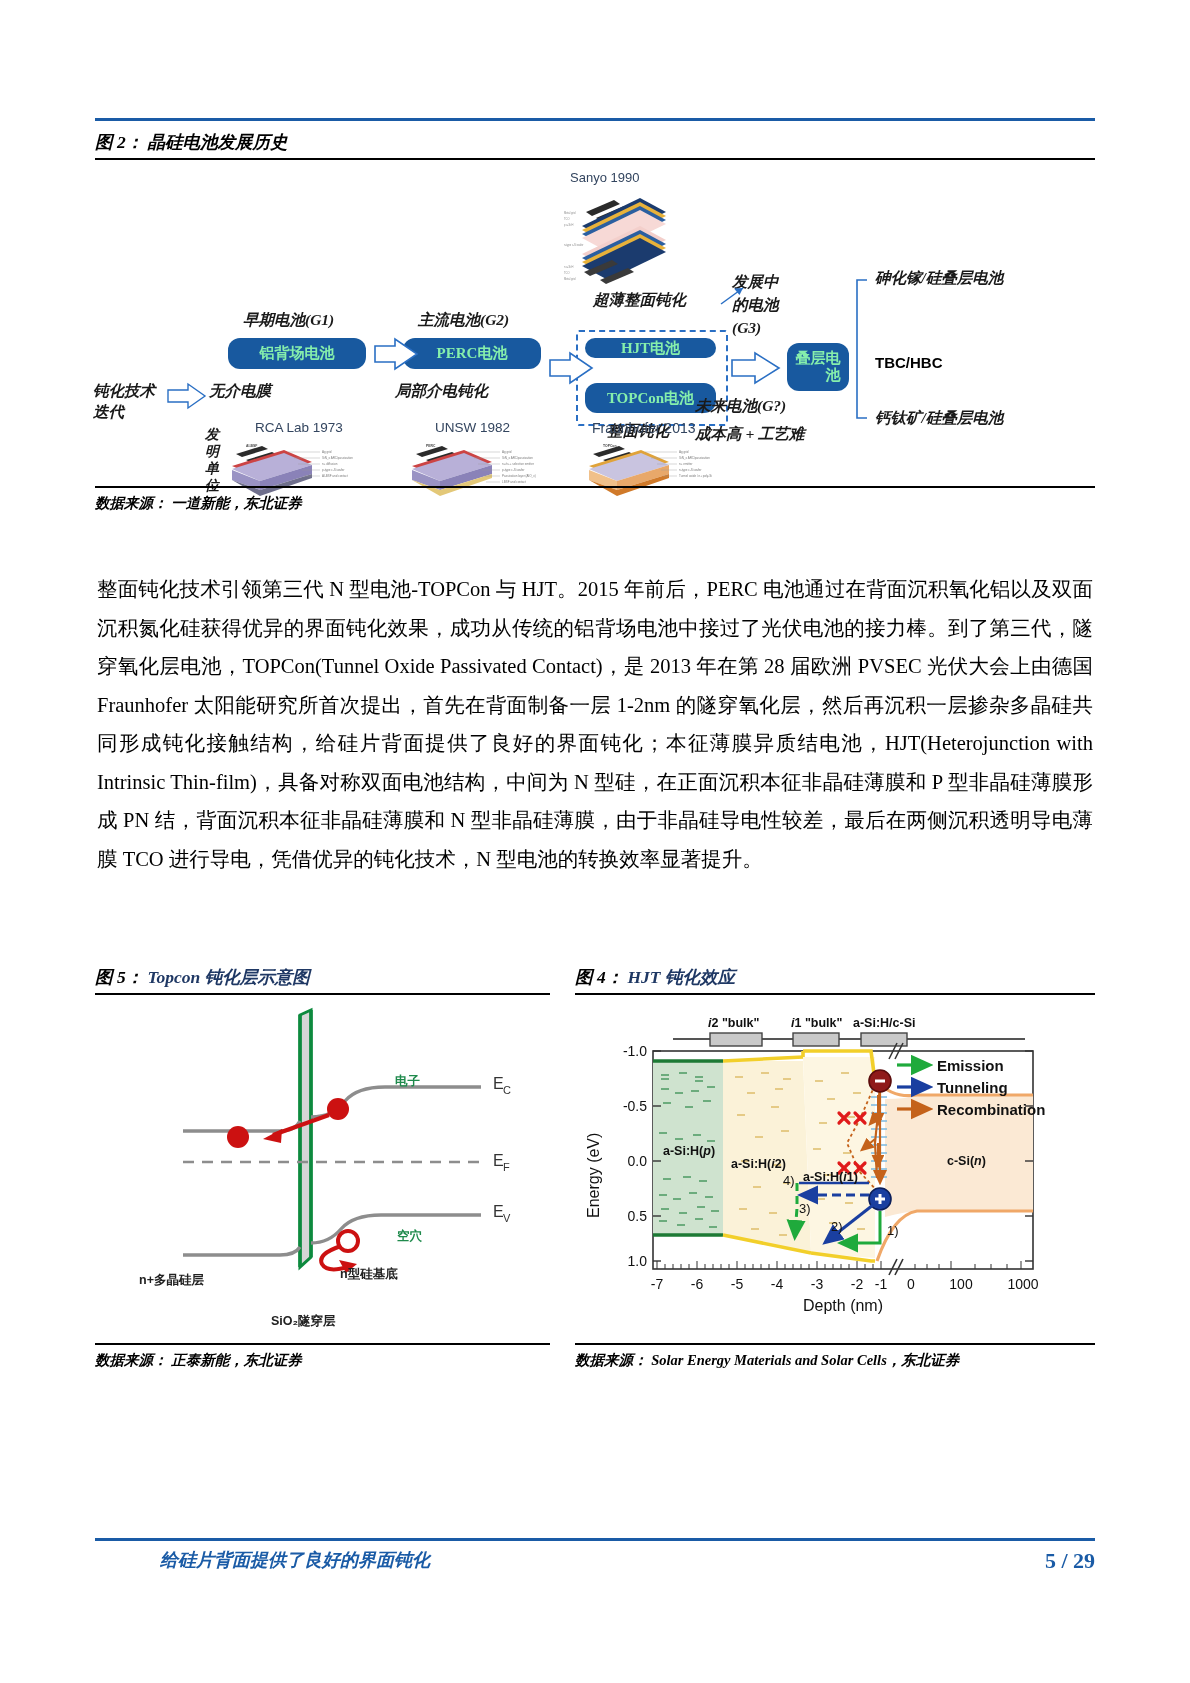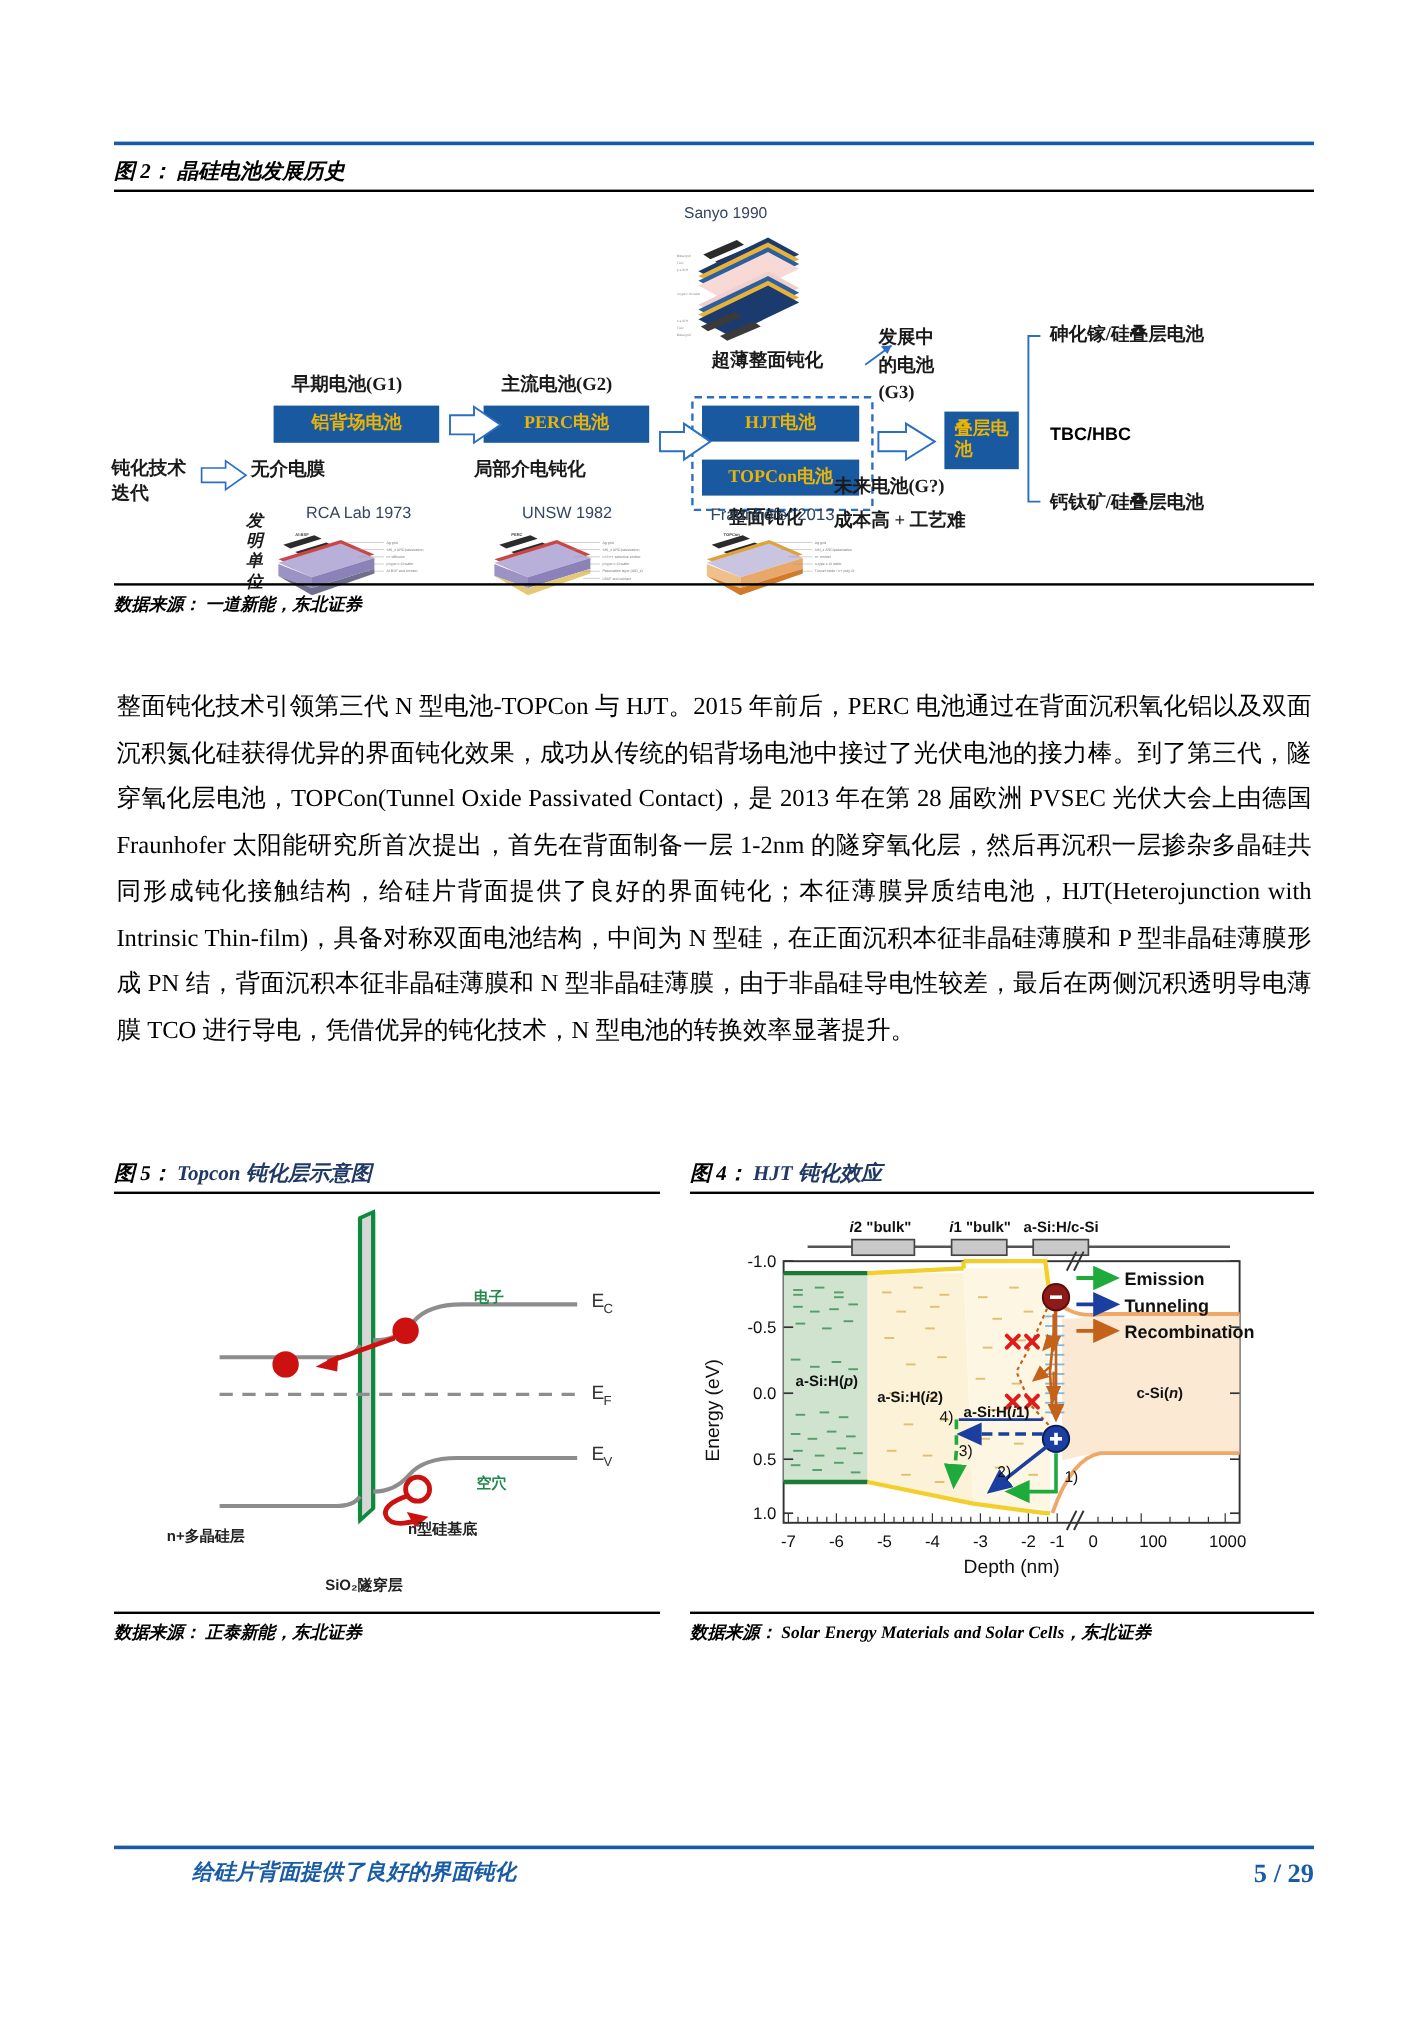--- a/index.html
+++ b/index.html
@@ -104,31 +104,33 @@
   }
   .body-par b { font-weight: normal; }
 
   
   #fig2-block { position: absolute; left: 95px; top: 130px; width: 1000px; height: 380px; }
   #fig2-canvas { position: absolute; left: 0; top: 38px; width: 1000px; height: 330px; }
 
   .f2-box {
     position: absolute;
     background: #18599f;
-    color: #eab308;
+    color: #86efac;
     font-family: "Liberation Serif", serif;
     font-weight: bold;
     font-size: 15px;
     display: flex; align-items: center; justify-content: center;
-    text-align: left;
+    text-align: right;
     line-height: 17px;
+    border-radius: 12px;
   }
   .f2-lbl {
     position: absolute;
     font-family: "Liberation Serif", serif;
+    font-style: italic;
     font-weight: bold;
     font-size: 15.5px;
     color: #1a1a1a;
     white-space: nowrap;
   }
   .f2-lbl-sans {
     position: absolute;
     font-family: "Liberation Sans", sans-serif;
     font-size: 13px;
     color: #2a3b6b;
@@ -248,21 +250,21 @@
       <div class="f2-lbl" style="left:498px;top:122px;">超薄整面钝化</div>
 
       <div class="f2-lbl" style="left:637px;top:102px;line-height:23px;white-space:pre;">发展中
 的电池
 (G3)</div>
 
       <div class="f2-box" style="left:133px;top:170px;width:138px;height:31px;">铝背场电池</div>
       <div class="f2-box" style="left:308px;top:170px;width:138px;height:31px;">PERC电池</div>
 
       <div class="dash-group" style="left:481px;top:162px;width:148px;height:92px;"></div>
-      <div class="f2-box" style="left:490px;top:170px;width:131px;height:30px;">HJT电池</div>
+      <div class="f2-box" style="left:490px;top:170px;width:131px;height:20px;">HJT电池</div>
       <div class="f2-box" style="left:490px;top:215px;width:131px;height:30px;">TOPCon电池</div>
 
       <div class="f2-box" style="left:692px;top:175px;width:62px;height:48px;white-space:pre;">叠层电
 池</div>
 
       <svg style="position:absolute;left:0;top:0;width:1000px;height:330px;pointer-events:none;">
 
         <path d="M280 178 L300 178 L300 171 L322 186 L300 201 L300 194 L280 194 Z" fill="#ffffff" stroke="#2a6fc4" stroke-width="1.6"></path>
 
         <path d="M455 192 L475 192 L475 185 L497 200 L475 215 L475 208 L455 208 Z" fill="#ffffff" stroke="#2a6fc4" stroke-width="1.6"></path>

